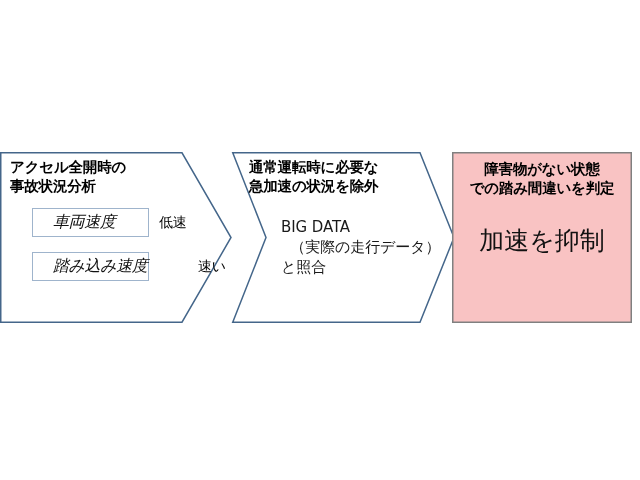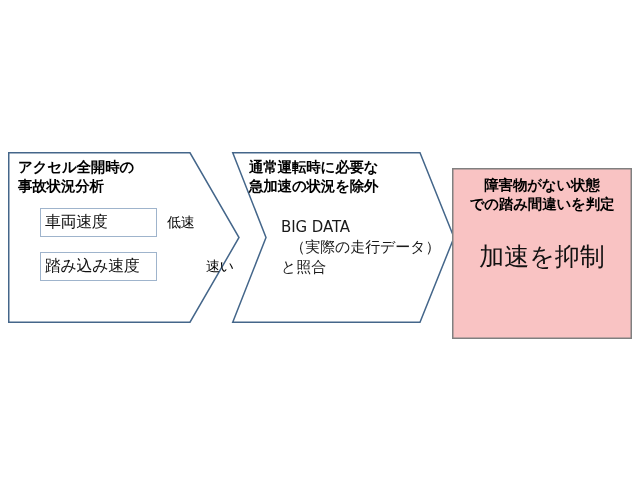--- a/index.html
+++ b/index.html
@@ -51,65 +51,66 @@
   }
   .body-text {
     font-size: 15px;
     line-height: 20px;
     color: #1a1a1a;
     white-space: pre;
     letter-spacing: -0.1px;
   }
 
   
-  #stage1 { left: 8px; top: 152px; width: 232px; height: 171px; }
+  #stage1 { left: 0; top: 152px; width: 232px; height: 171px; }
   #stage1 .chev-content { left: 0; top: 0; width: 232px; height: 171px; }
   #s1-title { position: absolute; left: 10px; top: 6px; }
 
   .param-row {
     position: absolute;
     left: 32px;
     height: 29px;
     display: flex;
     align-items: center;
   }
   .param-box {
     box-sizing: border-box;
     width: 117px;
     height: 29px;
     border: 1px solid #9fb4cc;
     background: #ffffff;
     display: flex;
     align-items: center;
-    padding-left: 4px;
+    padding-left: 20px;
     font-size: 16px;
     color: #111111;
     letter-spacing: -0.4px;
     white-space: nowrap;
+    font-style: italic;
   }
   .param-value {
     margin-left: 10px;
     font-weight: normal;
     font-size: 14px;
     color: #000000;
     white-space: nowrap;
     letter-spacing: -0.2px;
   }
   #row0 { top: 56px; }
   #row1 { top: 100px; gap: 39px; }
   #row2 { top: 144px; }
 
   
   #stage2 { left: 232px; top: 152px; width: 223px; height: 217px; }
   #stage2 .chev-content { left: 0; top: 0; width: 223px; height: 171px; }
   #s2-title { position: absolute; left: 17px; top: 6px; }
   #s2-body  { position: absolute; left: 20px; top: 65px; margin-left: 29px; }
 
   
-  #stage3 { left: 452px; top: 152px; width: 180px; height: 196px; margin-top: 16px; }
+  #stage3 { left: 452px; top: 152px; width: 180px; height: 196px; }
   #stage3 .chev-content { left: 0; top: 0; width: 180px; height: 171px; }
   #s3-title {
     position: absolute;
     left: 0; top: 8px;
     width: 180px;
     text-align: center;
   }
   #s3-result {
     position: absolute;
     left: 0; top: 74px;

